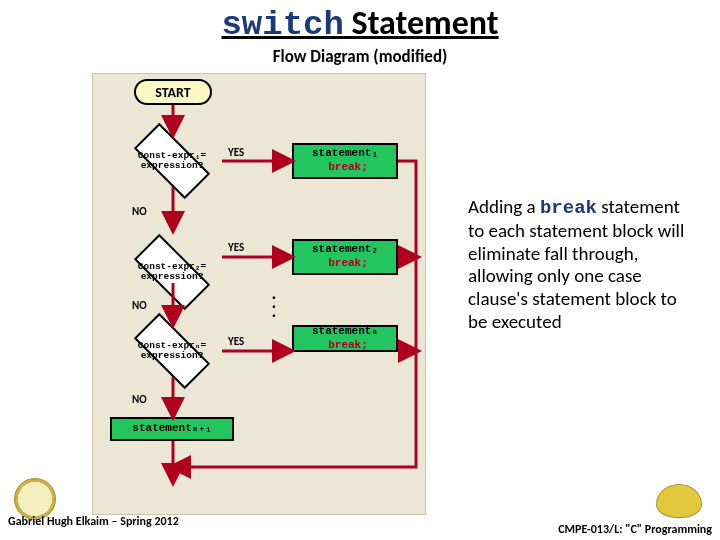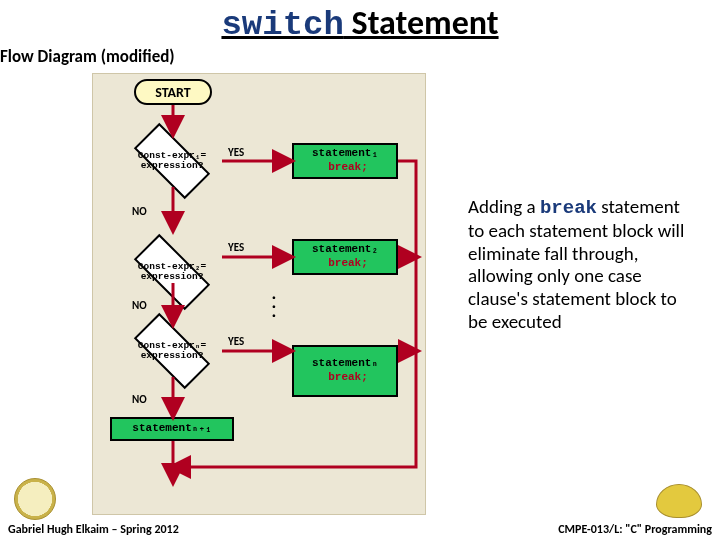--- a/index.html
+++ b/index.html
@@ -1,34 +1,34 @@
 <!DOCTYPE html>
 <html><head>
 <meta charset="utf-8">
 <style>
 * { margin: 0; padding: 0; box-sizing: border-box; }
 body { width: 720px; height: 540px; background: #fff; font-family: Calibri, Arial, sans-serif; position: relative; overflow: hidden; }
 .title { text-align: center; font-size: 34px; font-weight: bold; color: #000; margin-top: 2px; text-decoration: underline; }
 .title .mono { font-family: 'Courier New', monospace; color: #1a3a7a; }
-.subtitle { text-align: left; font-size: 17px; font-weight: bold; margin-top: 2px; margin-bottom: 6px; }
+.subtitle { text-align: center; font-size: 17px; font-weight: bold; margin-top: 2px; margin-bottom: 6px; }
 .stage { position: relative; width: 720px; height: 450px; }
 .bgpanel { position: absolute; background: #ece7d5; border: 1px solid #cfc6a8; }
 .shape { position: absolute; display: flex; align-items: center; justify-content: center; text-align: center; font-size: 12px; }
 .terminal { background: #fef9c3; border: 2px solid #000; border-radius: 20px; font-weight: bold; font-size: 14px; }
 .diamond { width: 100px; height: 52px; }
 .diamond .dbg { position: absolute; left: 50%; top: 50%; width: 72px; height: 36px; transform: translate(-50%, -50%) rotate(45deg); background: #fff; border: 2px solid #000; }
 .diamond .dtxt { position: relative; z-index: 1; font-family: 'Courier New', monospace; font-size: 9.5px; line-height: 1.1; font-weight: bold; }
 .block { background: #22c55e; border: 2px solid #000; font-family: 'Courier New', monospace; font-size: 11px; line-height: 1.25; font-weight: bold; }
 .block .brk { color: #b00020; margin-left: 6px; }
 .lbl { position: absolute; font-size: 11px; font-weight: bold; }
 .dots { position: absolute; font-size: 18px; font-weight: bold; line-height: 0.5; text-align: center; width: 12px; }
 .arrow { position: absolute; }
 .explain { position: absolute; left: 468px; top: 196px; width: 232px; font-size: 19px; line-height: 1.2; }
 .explain .mono { font-family: 'Courier New', monospace; color: #1a3a7a; font-weight: bold; }
-.footer-left { position: absolute; left: 8px; bottom: 4px; font-size: 12px; font-weight: bold; }
+.footer-left { position: absolute; left: 8px; bottom: 12px; font-size: 12px; font-weight: bold; }
 .footer-right { position: absolute; right: 8px; bottom: 4px; font-size: 12px; font-weight: bold; }
 .ucseal { position: absolute; left: 14px; bottom: 20px; width: 42px; height: 42px; border-radius: 50%; background: radial-gradient(circle at 50% 50%, #f5eebf 0 60%, #c9b24a 61% 100%); border: 1px solid #a88f2f; }
 .slug { position: absolute; right: 18px; bottom: 22px; width: 46px; height: 34px; background: #e3c93e; border-radius: 50% 50% 45% 45% / 60% 60% 40% 40%; border: 1px solid #a88f2f; }
 </style>
 </head>
 <body>
 
 <div class="title">
   <span class="mono">switch</span><span> Statement</span>
 </div>
@@ -61,21 +61,21 @@
     </div>
   <div class="lbl" style="left:132px;top:226px">NO</div>
 
   <div class="dots" style="left:268px;top:216px">.<br>.<br>.</div>
 
   <div class="shape diamond" style="left:122px;top:252px">
     <div class="dbg"></div>
     <div class="dtxt"><span>Const-exprₙ=</span><br><span>expression?</span></div>
   </div>
   <div class="lbl" style="left:228px;top:262px">YES</div>
-  <div class="shape block" style="left:292px;top:272px;width:106px;height:52px">
+  <div class="shape block" style="left:292px;top:252px;width:106px;height:27px">
       <div><span>statementₙ</span><br><span class="brk">break;</span></div>
     </div>
   <div class="lbl" style="left:132px;top:320px">NO</div>
 
   <div class="shape block" style="left:110px;top:344px;width:124px;height:24px;flex-direction:row">
       <span>statementₙ₊₁</span>
     </div>
 
 
   <svg class="arrow" style="left:0;top:0" width="460" height="450">

